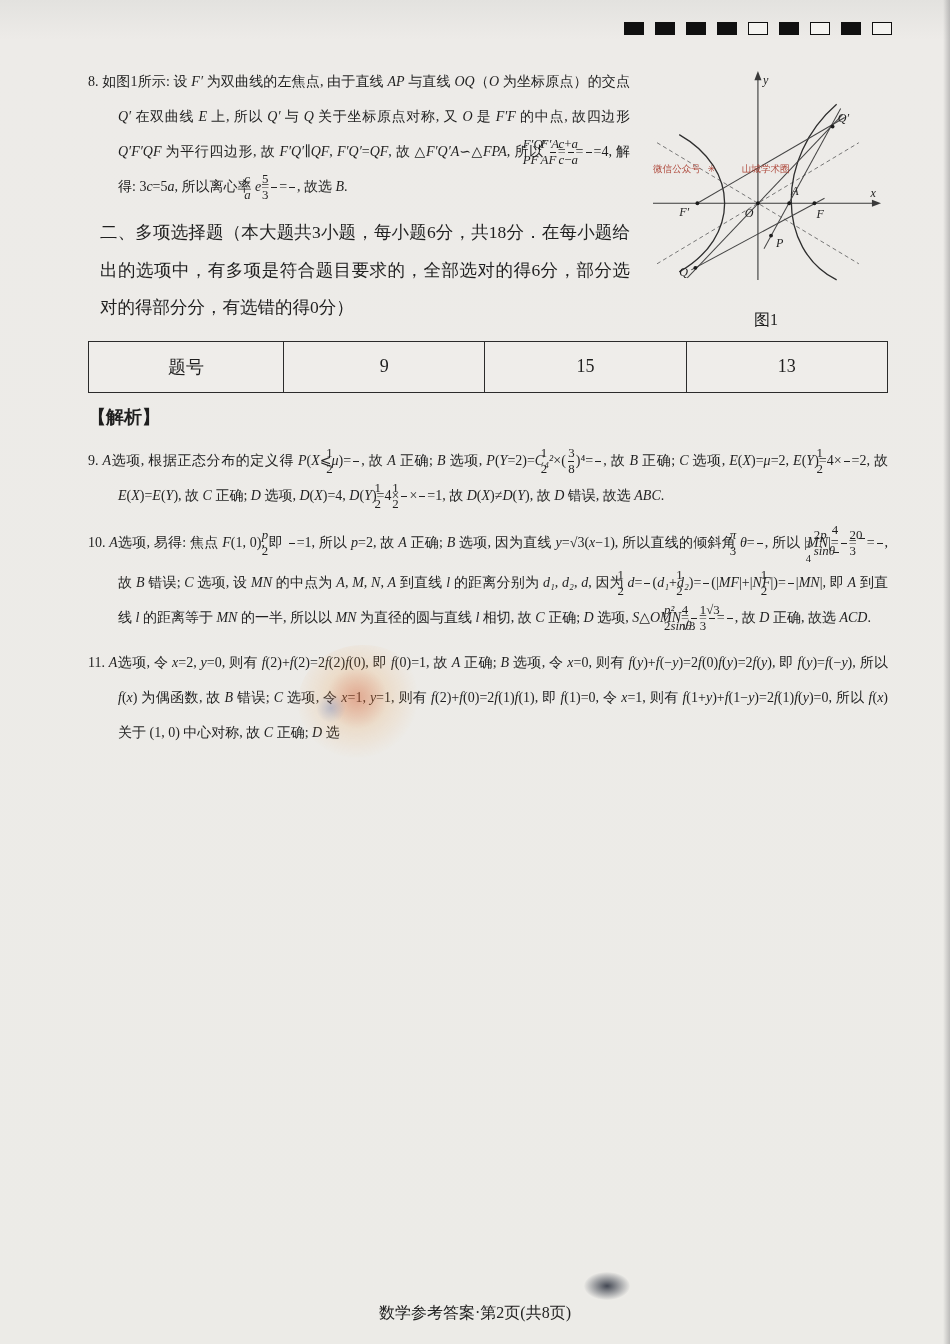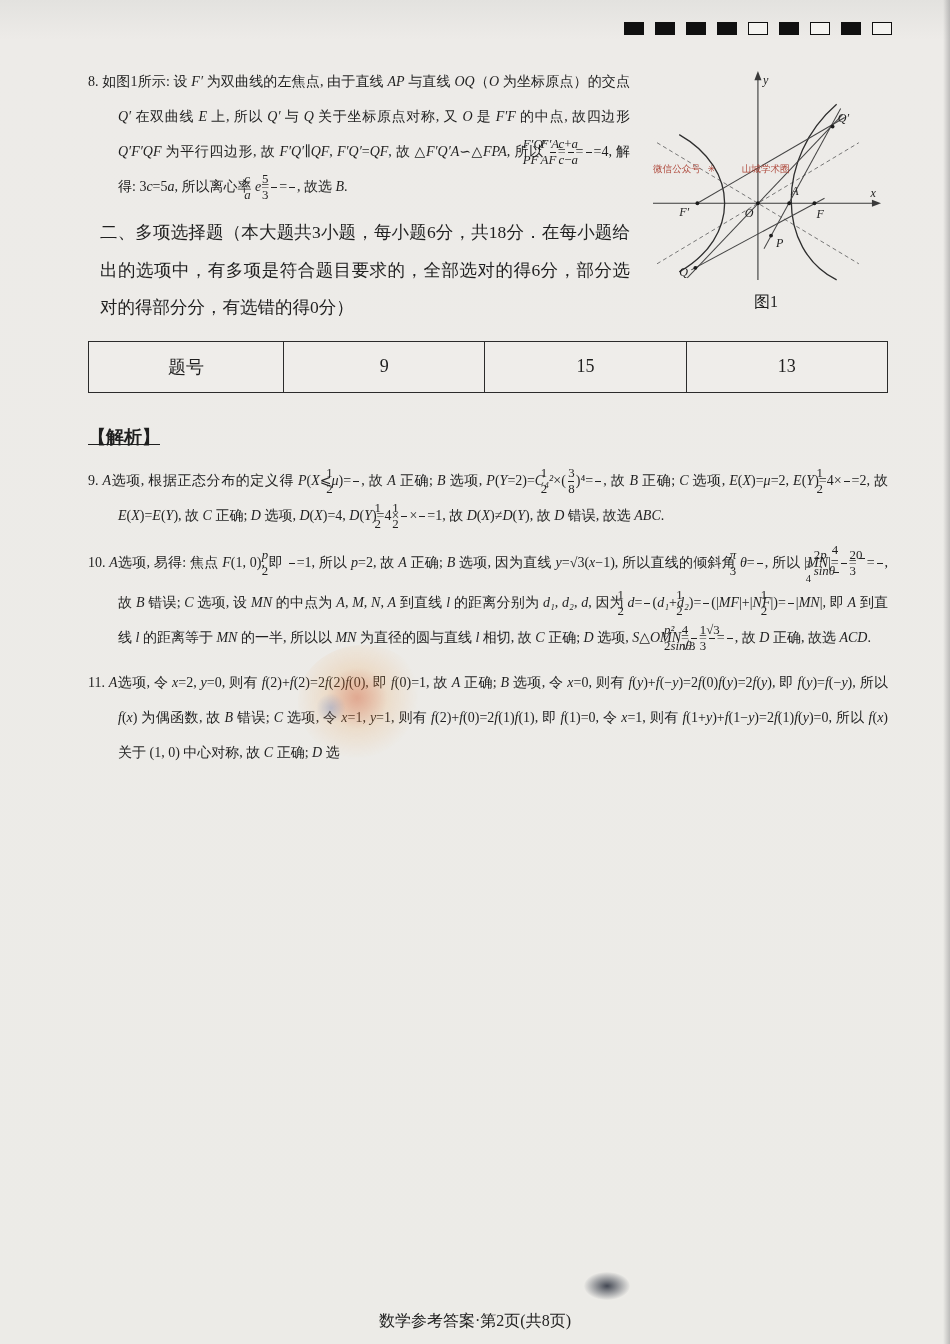--- a/index.html
+++ b/index.html
@@ -26,61 +26,61 @@
   
   .squares{position:absolute;top:22px;right:58px;display:flex;gap:11px;}
   .sq{width:20px;height:13px;display:inline-block;}
   .sq[data-kind="filled"]{background:#101010;}
   .sq[data-kind="outline"]{background:#f4f3f0;border:1.5px solid #101010;box-sizing:border-box;}
   
   .p8{margin-top:6px;}
   .fig{
     float:right;width:244px;margin:0 0 4px 14px;text-align:center;
   }
-  .fig figcaption{font-size:16px;margin-top:2px;color:#222;}
+  .fig figcaption{font-size:16px;margin-top:20px;color:#222;}
   .sol{
     font-size:14px;line-height:2.5;margin:0 0 10px 0;
     padding-left:30px;text-indent:-30px;
     text-align:justify;
   }
   .sol i{font-style:italic;}
   .sec{
     font-size:17.5px;line-height:2.15;margin:10px 0 8px 12px;text-align:justify;
   }
   table.ans{
-    width:100%;border-collapse:collapse;margin:14px 0 32px 0;
+    width:100%;border-collapse:collapse;margin:14px 0 12px 0;
     font-size:18px;
   }
   table.ans td{
     border:1.4px solid #2b2b2b;height:48px;text-align:center;vertical-align:middle;
     background:rgba(255,255,255,.12);
   }
   table.ans td.c0{width:24.4%;}
   table.ans td.c1,table.ans td.c2,table.ans td.c3{width:25.2%;}
-  .analysis{font-size:18px;font-weight:bold;margin:4px 0 14px 0;text-decoration:underline;}
+  .analysis{font-size:18px;font-weight:bold;margin:4px 0 14px 0;}
   
   .frac{
     display:inline-flex;flex-direction:column;align-items:center;
     vertical-align:middle;line-height:1.18;margin:0 2px;font-size:.92em;
   }
   .frac .fn{border-bottom:1.2px solid #222;padding:0 3px;}
   .frac .fd{padding:0 3px;}
   .frac .frac{font-size:.82em;margin:0 1px;}
   
   .stamp{position:absolute;left:298px;top:645px;width:130px;height:115px;pointer-events:none;opacity:.6;}
   .stamp .c1{position:absolute;inset:0;border-radius:50%;
     background:radial-gradient(circle at 45% 45%,rgba(232,148,58,.55),rgba(232,148,58,0) 65%);}
   .stamp .c2{position:absolute;left:28px;top:22px;width:62px;height:62px;border-radius:50%;
     background:radial-gradient(circle,rgba(198,62,40,.5),rgba(198,62,40,0) 70%);}
   .stamp .c3{position:absolute;left:18px;top:48px;width:30px;height:30px;border-radius:50%;
     background:radial-gradient(circle,rgba(60,90,170,.45),rgba(60,90,170,0) 70%);}
   .smudge{position:absolute;left:584px;top:1272px;width:46px;height:28px;border-radius:50%;
     background:radial-gradient(ellipse,rgba(38,44,58,.85),rgba(38,44,58,0) 72%);pointer-events:none;}
   .footer{
-    position:absolute;left:0;right:0;bottom:12px;text-align:center;
+    position:absolute;left:0;right:0;bottom:20px;text-align:center;
     font-size:16px;color:#222;margin:0;
   }
   svg text{font-family:"Liberation Serif","DejaVu Serif",serif;}
   svg .lbl{font-size:12px;font-style:italic;fill:#222;}
   svg .wm{font-size:9.5px;fill:#a8392b;opacity:.9;font-style:normal;}
 </style>
 </head>
 <body>
 
 <div class="page">

